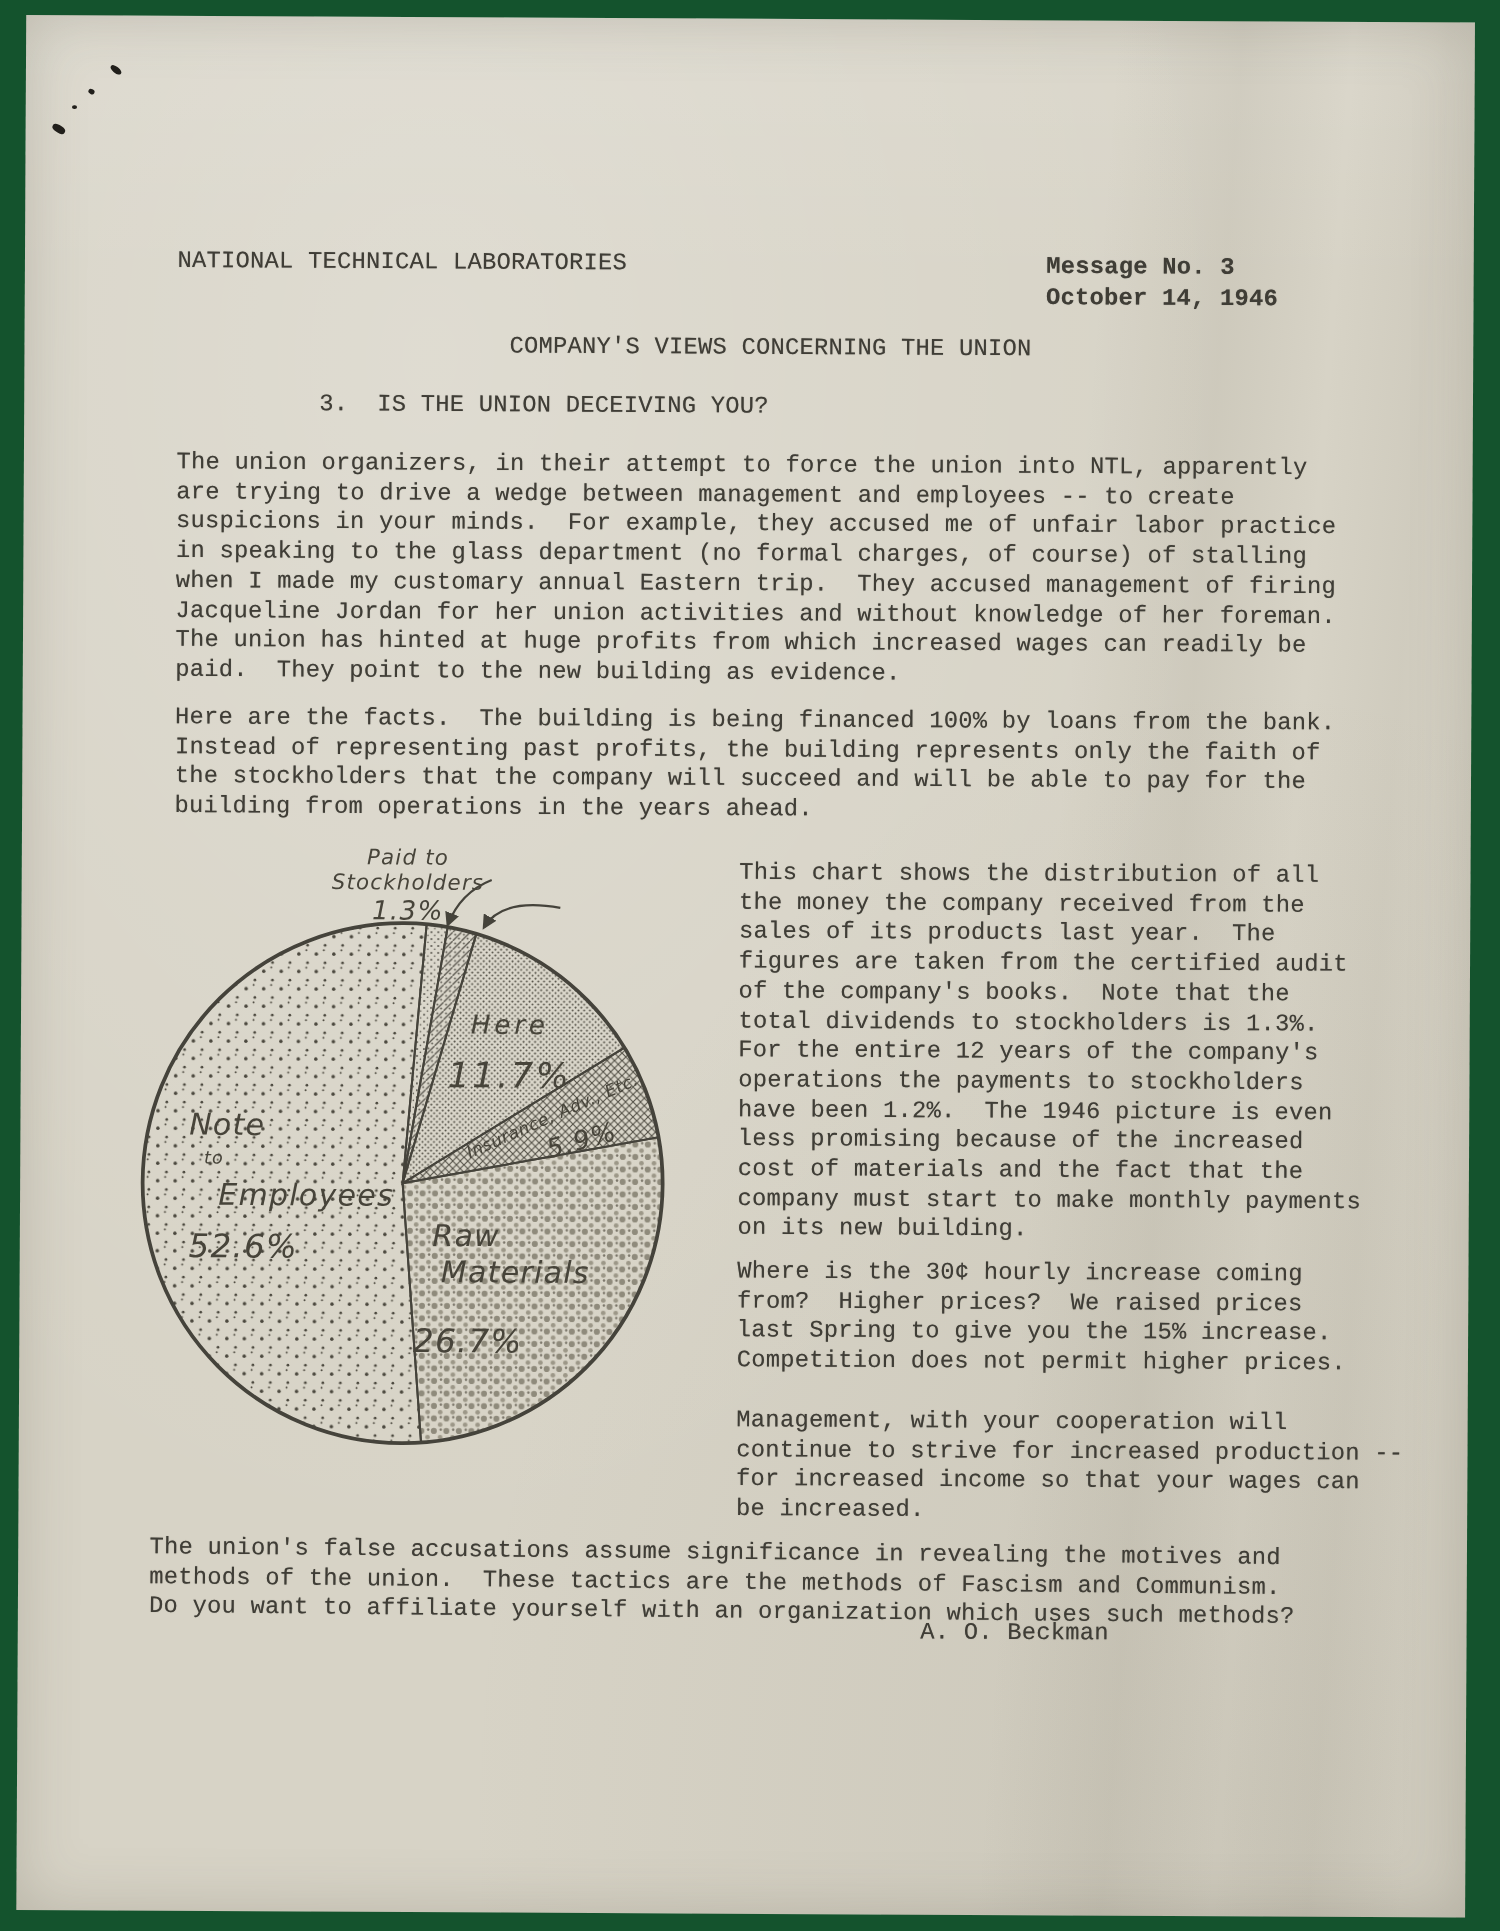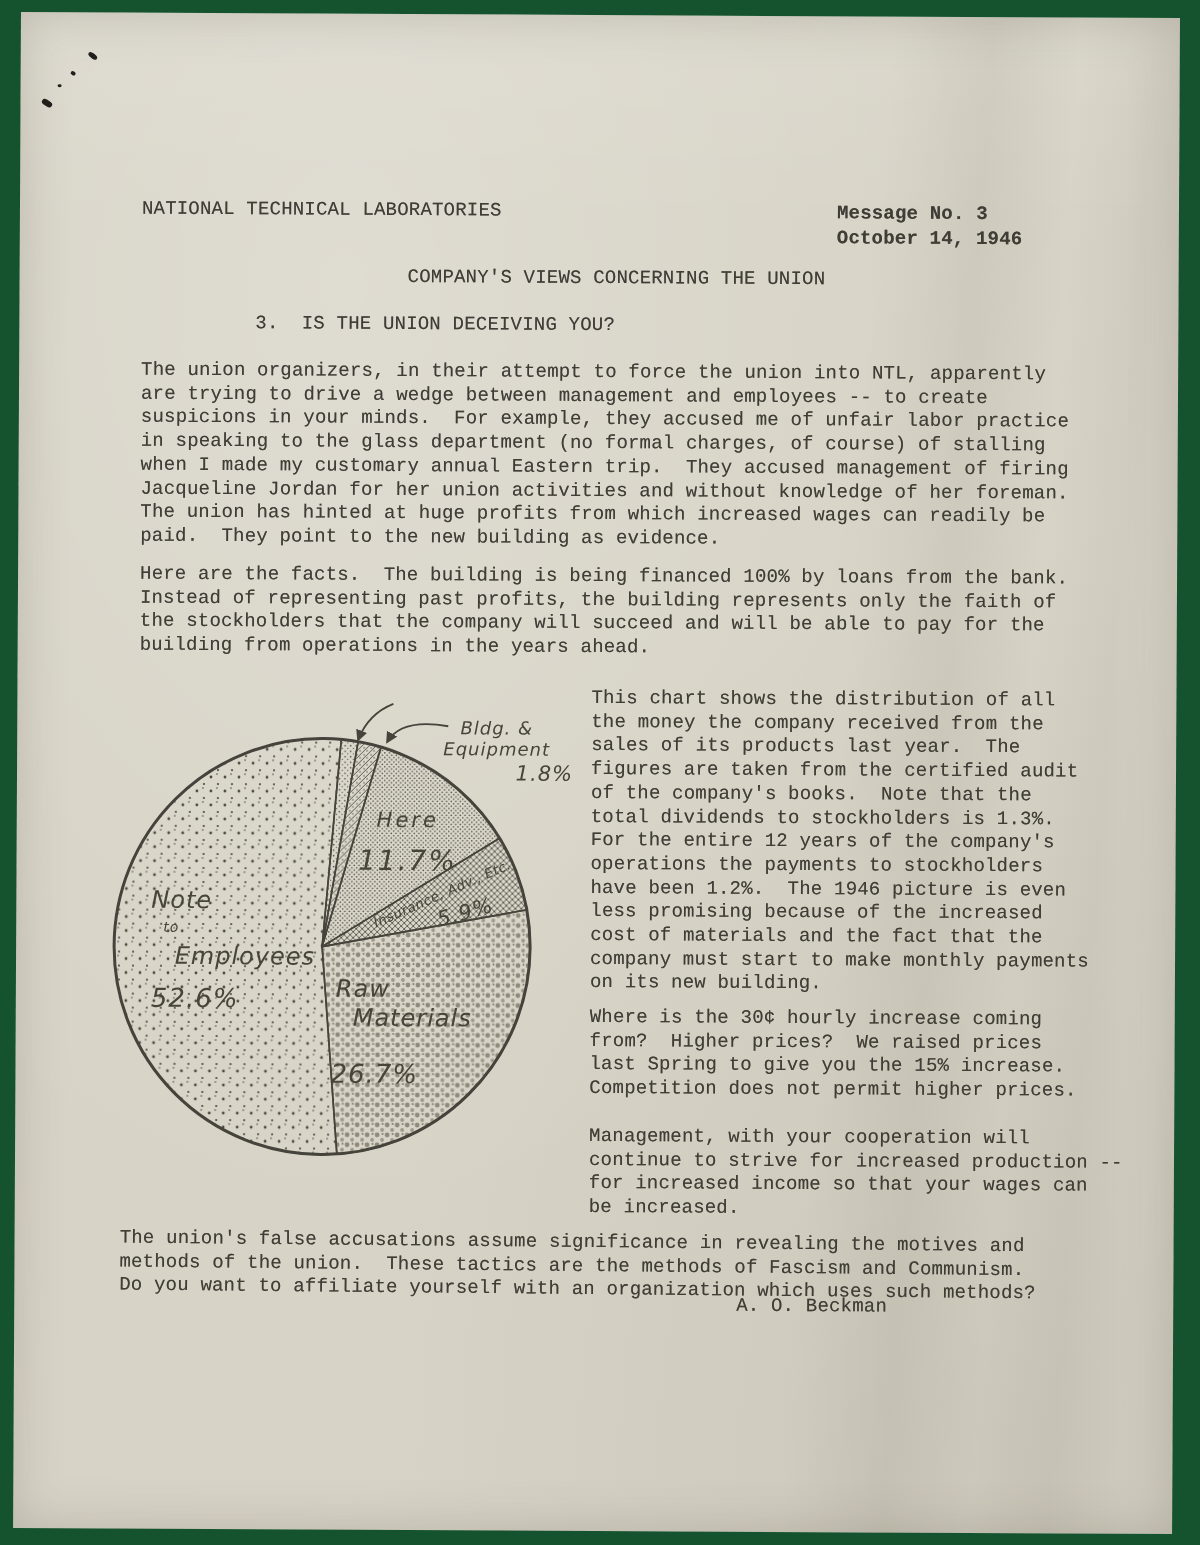--- a/index.html
+++ b/index.html
@@ -80,21 +80,21 @@
   .lbl-insurance-line { left: 262px; top: 224px; width: 170px; font-size: 13.5px; letter-spacing: 0.5px;
     transform: rotate(-24deg); transform-origin: center; }
   .lbl-insurance-pct { left: 330px; top: 238px; width: 80px; font-size: 21px;
     transform: rotate(-16deg); transform-origin: center; }
   .lbl-employees { left: 30px; top: 226px; width: 190px; font-size: 24px; text-align: left; }
   .lbl-employees .l1 { padding-left: 26px; }
   .lbl-employees .l2 { padding-left: 38px; margin-top: 4px; font-size: 14px; }
   .lbl-employees .l3 { padding-left: 0px;  margin-top: 8px; text-align: right; }
   .lbl-employees .pct { text-align: left; padding-left: 26px; margin-top: 12px; font-size: 26px; }
   .lbl-raw { left: 230px; top: 314px; width: 200px; font-size: 24px; text-align: left; }
-  .lbl-raw .l1 { padding-left: 11px; }
+  .lbl-raw .l1 { padding-left: 21px; }
   .lbl-raw .l2 { padding-left: 28px; margin-top: 1px; }
   .lbl-raw .pct { text-align: left; padding-left: 6px; margin-top: 26px; font-size: 26px; }
 </style>
 </head>
 <body>
 
 <div class="stage">
   <div class="sheet">
 
     <div class="speck s1"></div>
@@ -162,26 +162,26 @@
             <path d="M 227 285 L 284.89 85.22 A 208 208 0 0 1 403.93 175.64 Z" fill="url(#pat-dense-dots)" stroke="#45433b" stroke-width="1.6"></path>
             <path d="M 227 285 L 403.93 175.64 A 208 208 0 0 1 431.53 247.17 Z" fill="url(#pat-crosshatch)" stroke="#45433b" stroke-width="1.6"></path>
             <path d="M 227 285 L 431.53 247.17 A 208 208 0 0 1 242.81 492.40 Z" fill="url(#pat-coarse-stipple)" stroke="#45433b" stroke-width="1.6"></path>
             <path d="M 227 285 L 242.81 492.40 A 208 208 0 1 1 245.13 77.79 Z" fill="url(#pat-sparse-stipple)" stroke="#45433b" stroke-width="1.6"></path>
           </g>
         <circle cx="227" cy="285" r="208" fill="none" stroke="#45433b" stroke-width="3"></circle>
         <path d="M 297 42 Q 272 52 262 78" fill="none" stroke="#45433b" stroke-width="1.8" marker-end="url(#arrowhead)"></path>
         <path d="M 352 64 Q 305 56 291 80" fill="none" stroke="#45433b" stroke-width="1.8" marker-end="url(#arrowhead)"></path>
       </svg>
 
-
-      <div class="hand lbl-bldg">
-        <div>Bldg. &amp;</div>
-        <div>Equipment</div>
-        <div class="pct">1.8%</div>
-      </div>
+      <div class="hand lbl-stockholders">
+        <div>Paid to</div>
+        <div>Stockholders</div>
+        <div class="pct">1.3%</div>
+      </div>
+
 
       <div class="hand lbl-taxes">
         <div>Here</div>
         <div class="pct">11.7%</div>
       </div>
 
       <div class="hand lbl-insurance-line">Insurance, Adv., Etc.</div>
       <div class="hand lbl-insurance-pct">5.9%</div>
 
       <div class="hand lbl-employees">

